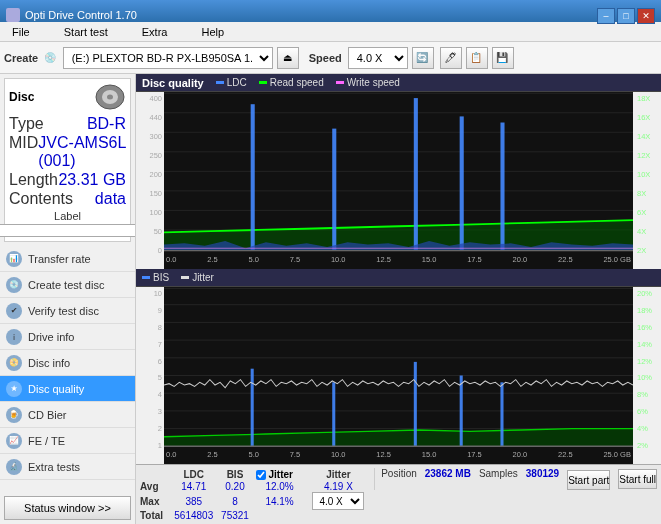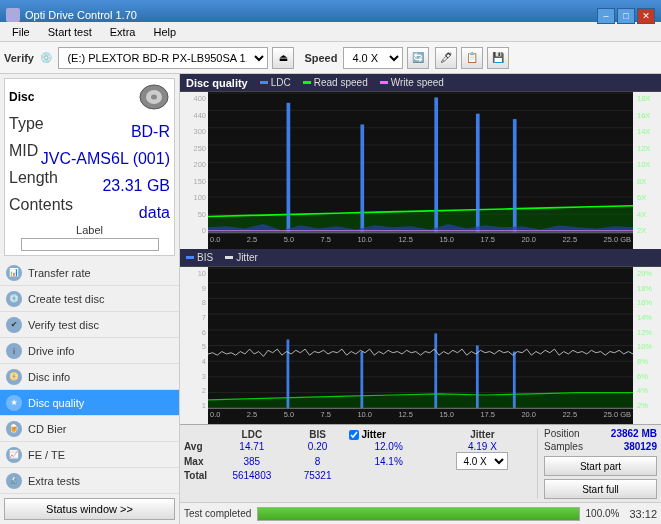--- a/index.html
+++ b/index.html
@@ -34,21 +34,21 @@
     .title-btn.close { background: #c0392b; }
 
     
     .menu-bar {
       background: #f0f0f0;
       height: 20px;
       display: flex;
       align-items: center;
       padding: 0 4px;
       border-bottom: 1px solid #ccc;
-      gap: 2px;
+      gap: 18px;
     }
     .menu-item {
       padding: 2px 8px;
       cursor: pointer;
       font-size: 11px;
       color: #000;
     }
 
     
     .toolbar {
@@ -82,21 +82,21 @@
     }
 
     
     .main-layout {
       display: flex;
       height: calc(524px - 22px - 20px - 32px);
     }
 
     
     .sidebar {
-      width: 180px;
+      width: 136px;
       background: #f0f0f0;
       border-right: 1px solid #ccc;
       display: flex;
       flex-direction: column;
       overflow: hidden;
     }
 
     .disc-info-panel {
       background: white;
       border: 1px solid #ccc;
@@ -105,21 +105,21 @@
     }
     .disc-info-header {
       display: flex;
       align-items: center;
       justify-content: space-between;
       margin-bottom: 4px;
     }
     .disc-label { font-weight: bold; font-size: 12px; }
     .disc-field { display: flex; justify-content: space-between; margin: 1px 0; font-size: 16px; }
     .disc-field-key { color: #333; }
-    .disc-field-val { color: #0000cc; font-weight: normal; margin-top: 8px; }
+    .disc-field-val { color: #0000cc; font-weight: normal; }
     .label-row { display: flex; align-items: center; gap: 2px; margin-top: 2px; flex-direction: column; }
     .label-input {
       flex: 1; height: 16px; border: 1px solid #aaa; font-size: 10px; padding: 0 2px;
     }
 
     
     .nav-items { flex: 1; }
     .nav-item {
       display: flex;
       align-items: center;
@@ -194,21 +194,21 @@
 </div>
 
 <div class="menu-bar">
   <span class="menu-item">File</span>
   <span class="menu-item">Start test</span>
   <span class="menu-item">Extra</span>
   <span class="menu-item">Help</span>
 </div>
 
 <div class="toolbar">
-  <span class="toolbar-label">Verify</span>
+  <span class="toolbar-label">Create</span>
   <span style="font-size:10px;color:#555;margin-right:2px;">💿</span>
   <select class="toolbar-select">
     <option>(E:) PLEXTOR BD-R  PX-LB950SA 1.06</option>
   </select>
   <button class="toolbar-btn">⏏</button>
   <span class="speed-label">Speed</span>
   <select class="speed-select">
     <option>4.0 X</option>
   </select>
   <button class="toolbar-btn">🔄</button>
@@ -512,38 +512,30 @@
           <tr>
             <td style="color:#333;font-weight:bold;text-align:left;">Total</td>
             <td style="text-align:center;color:#0000cc;">5614803</td>
             <td style="text-align:center;color:#0000cc;">75321</td>
             <td></td>
             <td></td>
           </tr>
         </tbody>
       </table>
 
-      <div style="display:flex;flex-direction:column;gap:2px;min-width:120px;font-size:10px;padding-left:6px;border-left:1px solid #ccc;">
+      <div style="display:flex;flex-direction:row;gap:8px;min-width:120px;font-size:10px;padding-left:6px;border-left:1px solid #ccc;">
         <div style="display:flex;justify-content:space-between;gap:8px;">
           <span style="color:#333;">Position</span>
           <span style="color:#0000cc;font-weight:bold;">23862 MB</span>
         </div>
         <div style="display:flex;justify-content:space-between;gap:8px;">
           <span style="color:#333;">Samples</span>
           <span style="color:#0000cc;font-weight:bold;">380129</span>
         </div>
         <button class="start-btn" style="height:20px;background:linear-gradient(to bottom,#fff,#ddd);border:1px solid #aaa;cursor:pointer;font-size:10px;">Start part</button>
         <button class="start-btn" style="height:20px;background:linear-gradient(to bottom,#fff,#ddd);border:1px solid #aaa;cursor:pointer;font-size:10px;margin-top:1px;">Start full</button>
       </div>
     </div>
 
-    <div style="height:22px;background:#f0f0f0;border-top:1px solid #ccc;display:flex;align-items:center;padding:0 4px;gap:6px;">
-      <span style="font-size:10px;color:#333;">Test completed</span>
-      <div style="flex:1;height:14px;background:white;border:1px solid #aaa;overflow:hidden;">
-        <div style="height:100%;background:linear-gradient(to bottom,#66cc44,#44aa22);width:100%;"></div>
-      </div>
-      <span style="font-size:10px;color:#333;">100.0%</span>
-      <span style="font-size:11px;color:#333;margin-left:4px;">33:12</span>
-    </div>
 
   </div>
 
 </div>
 
 </body></html>

